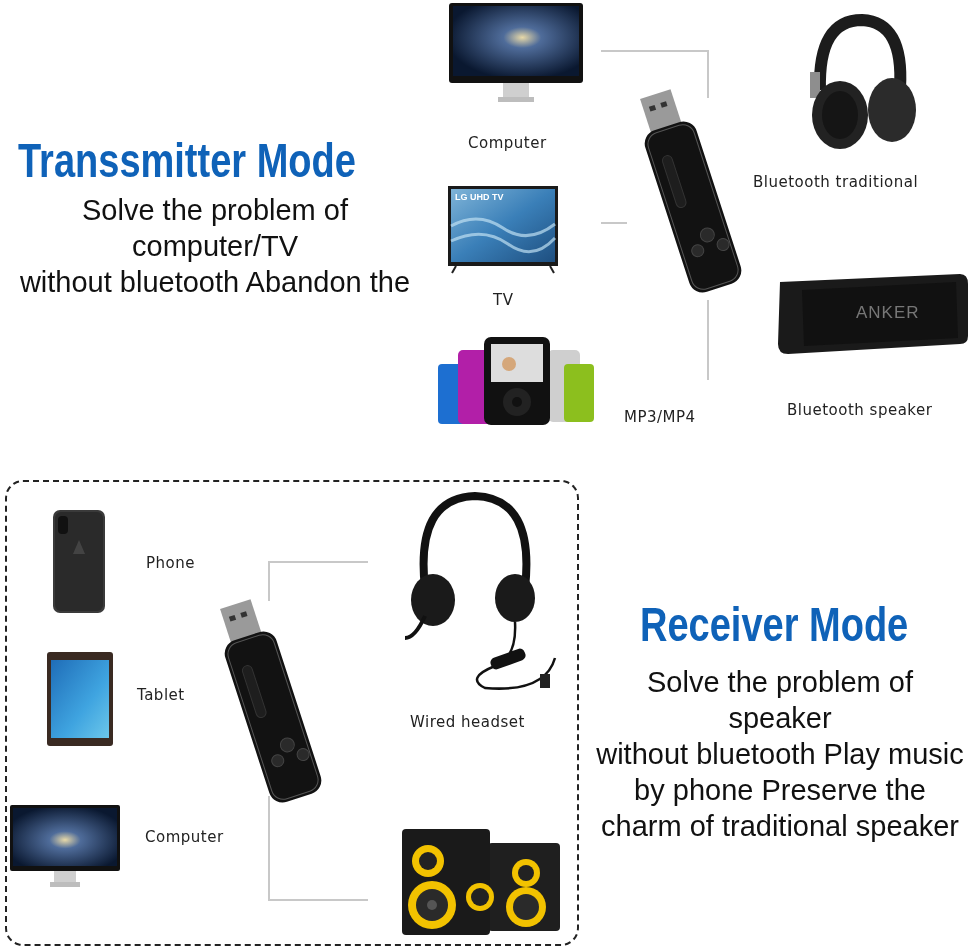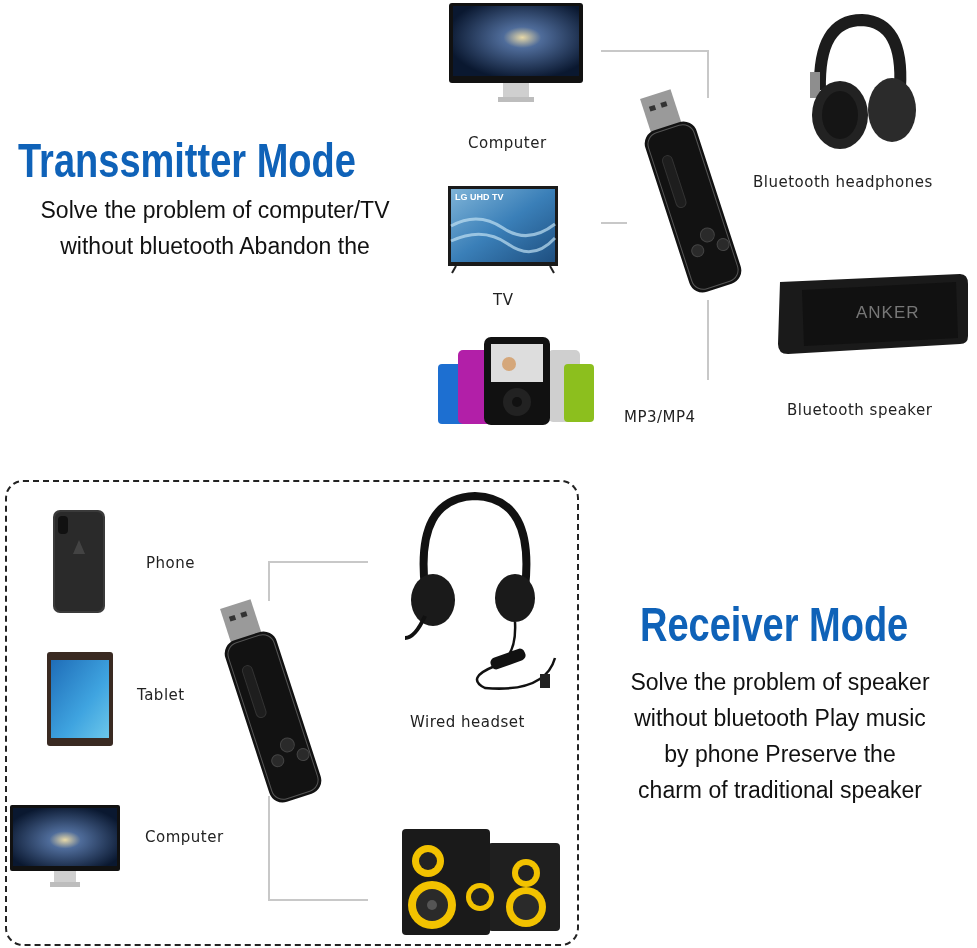--- a/index.html
+++ b/index.html
@@ -1,19 +1,19 @@
 <!DOCTYPE html>
 <html><head>
 <meta charset="utf-8">
 <style>
   html,body{margin:0;padding:0;background:#fff;}
   body{width:977px;height:948px;position:relative;overflow:hidden;font-family:"Liberation Sans",sans-serif;}
   .abs{position:absolute;}
   .title{font-family:"Liberation Sans",sans-serif;font-weight:bold;color:#0f62b8;letter-spacing:0px;transform:scaleY(1.25);transform-origin:left top;white-space:nowrap;}
-  .desc{font-family:"Liberation Sans",sans-serif;color:#111;font-size:23px;line-height:36px;text-align:center;}
+  .desc{font-family:"Liberation Sans",sans-serif;color:#111;font-size:29px;line-height:36px;text-align:center;}
   .lbl{font-family:"DejaVu Sans",sans-serif;color:#222;font-size:15px;white-space:nowrap;letter-spacing:0.5px;}
   .line{position:absolute;background:#c8c8c8;}
   .dashbox{position:absolute;left:5px;top:480px;width:570px;height:462px;border:2px dashed #222;border-radius:18px;}
 </style>
 </head>
 <body>
 
 <div class="abs title" style="left:18px;top:134px;font-size:38px;">Transsmitter Mode</div>
 <div class="abs desc" style="left:10px;top:192px;width:410px;">
   <div>Solve the problem of computer/TV</div>
@@ -94,21 +94,21 @@
 
 <div class="abs" style="left:800px;top:10px;width:120px;height:140px;">
   <svg width="120" height="140" viewBox="0 0 120 140">
     <path d="M20 80 Q18 10 62 10 Q104 12 100 78" stroke="#1c1c1c" stroke-width="12" fill="none"></path>
     <rect x="10" y="62" width="10" height="26" fill="#8e8e8e"></rect>
     <ellipse cx="40" cy="105" rx="28" ry="34" fill="#222"></ellipse>
     <ellipse cx="92" cy="100" rx="24" ry="32" fill="#2b2b2b"></ellipse>
     <ellipse cx="40" cy="105" rx="18" ry="24" fill="#151515"></ellipse>
   </svg>
 </div>
-<div class="abs lbl" style="left:753px;top:173px;">Bluetooth headphones</div>
+<div class="abs lbl" style="left:753px;top:173px;">Bluetooth traditional</div>
 
 <div class="abs" style="left:770px;top:262px;width:200px;height:100px;">
   <svg width="200" height="100" viewBox="0 0 200 100">
     <path d="M10 20 L190 12 Q198 12 198 22 L198 74 Q198 82 190 82 L18 92 Q8 92 8 82 Z" fill="#1a1a1a"></path>
     <path d="M32 28 L186 20 L188 76 L34 84 Z" fill="#111"></path>
     <text x="86" y="56" font-size="17" fill="#777" font-family="Liberation Sans, sans-serif" letter-spacing="1">ANKER</text>
   </svg>
 </div>
 <div class="abs lbl" style="left:775px;top:401px;margin-left:12px;">Bluetooth speaker</div>
 

